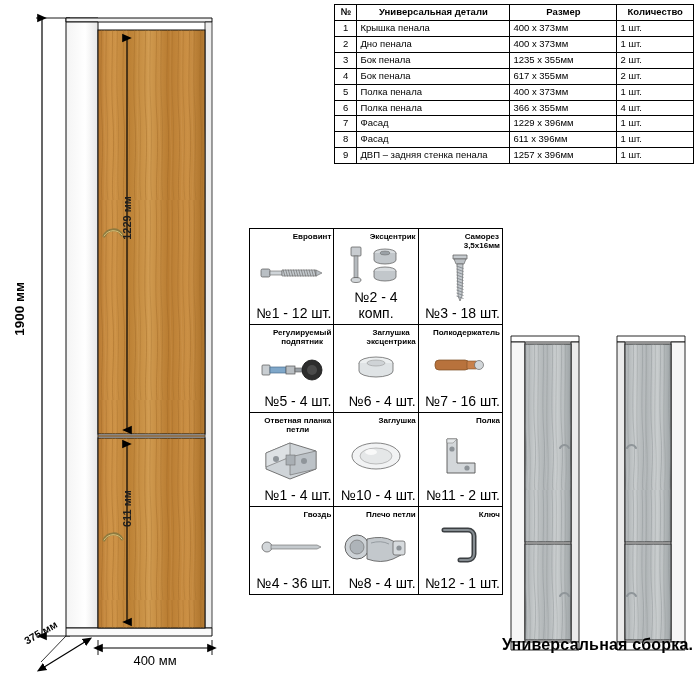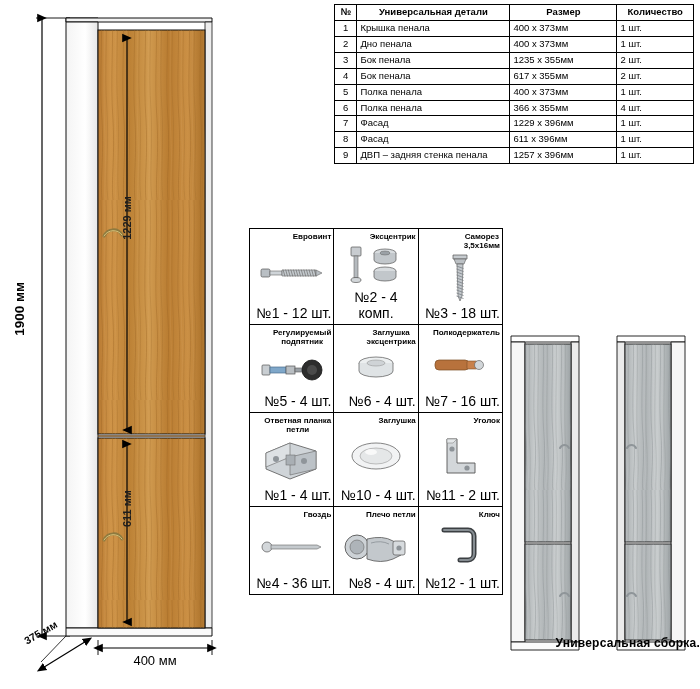--- a/index.html
+++ b/index.html
@@ -48,21 +48,21 @@
   .hw-code { font-size:14px; text-align:center; }
   .hw-empty { border:none !important; }
 
   
   #cabinet-drawing { position:absolute; left:0; top:0; width:250px; height:689px; }
 
   
   #assembly-pair { position:absolute; left:505px; top:330px; width:195px; height:330px; }
   .assembly-caption {
     position:absolute; left:502px; top:636px; width:198px;
-    text-align:right; font-size:12px; font-weight:bold; letter-spacing:.2px;
+    text-align:left; font-size:16px; font-weight:bold; letter-spacing:.2px;
   }
 
   .vtext { writing-mode:vertical-rl; transform:rotate(180deg); }
 </style>
 </head>
 <body>
 
 <table class="parts-table">
   <thead>
     <tr>
@@ -383,21 +383,21 @@
                 <ellipse cx="27" cy="16" rx="24" ry="13" fill="#f2f3f4" stroke="#666" stroke-width="0.8"></ellipse>
                 <ellipse cx="27" cy="16" rx="16" ry="8" fill="#e5e7e8" stroke="#999" stroke-width="0.6"></ellipse>
                 <ellipse cx="22" cy="12" rx="6" ry="3" fill="#fbfbfb" opacity="0.9"></ellipse>
               </svg>
             </div>
             <div class="hw-code">№10 - 4 шт.</div>
           </div>
         </td>
         <td>
           <div class="hw-cell">
-            <div class="hw-title">Уголок</div>
+            <div class="hw-title">Полка</div>
             <div class="hw-art">
               <svg width="46" height="46" viewBox="0 0 46 46">
                 <path d="M10 6 h10 v24 h18 v10 h-28 z" fill="#d3d7da" stroke="#555" stroke-width="0.9"></path>
                 <path d="M10 6 h10 l-4 4 h-6 z" fill="#e4e7e9" stroke="#777" stroke-width="0.5"></path>
                 <circle cx="15" cy="16" r="2.6" fill="#8d9398"></circle>
                 <circle cx="30" cy="35" r="2.6" fill="#8d9398"></circle>
               </svg>
             </div>
             <div class="hw-code">№11 - 2 шт.</div>
           </div>

